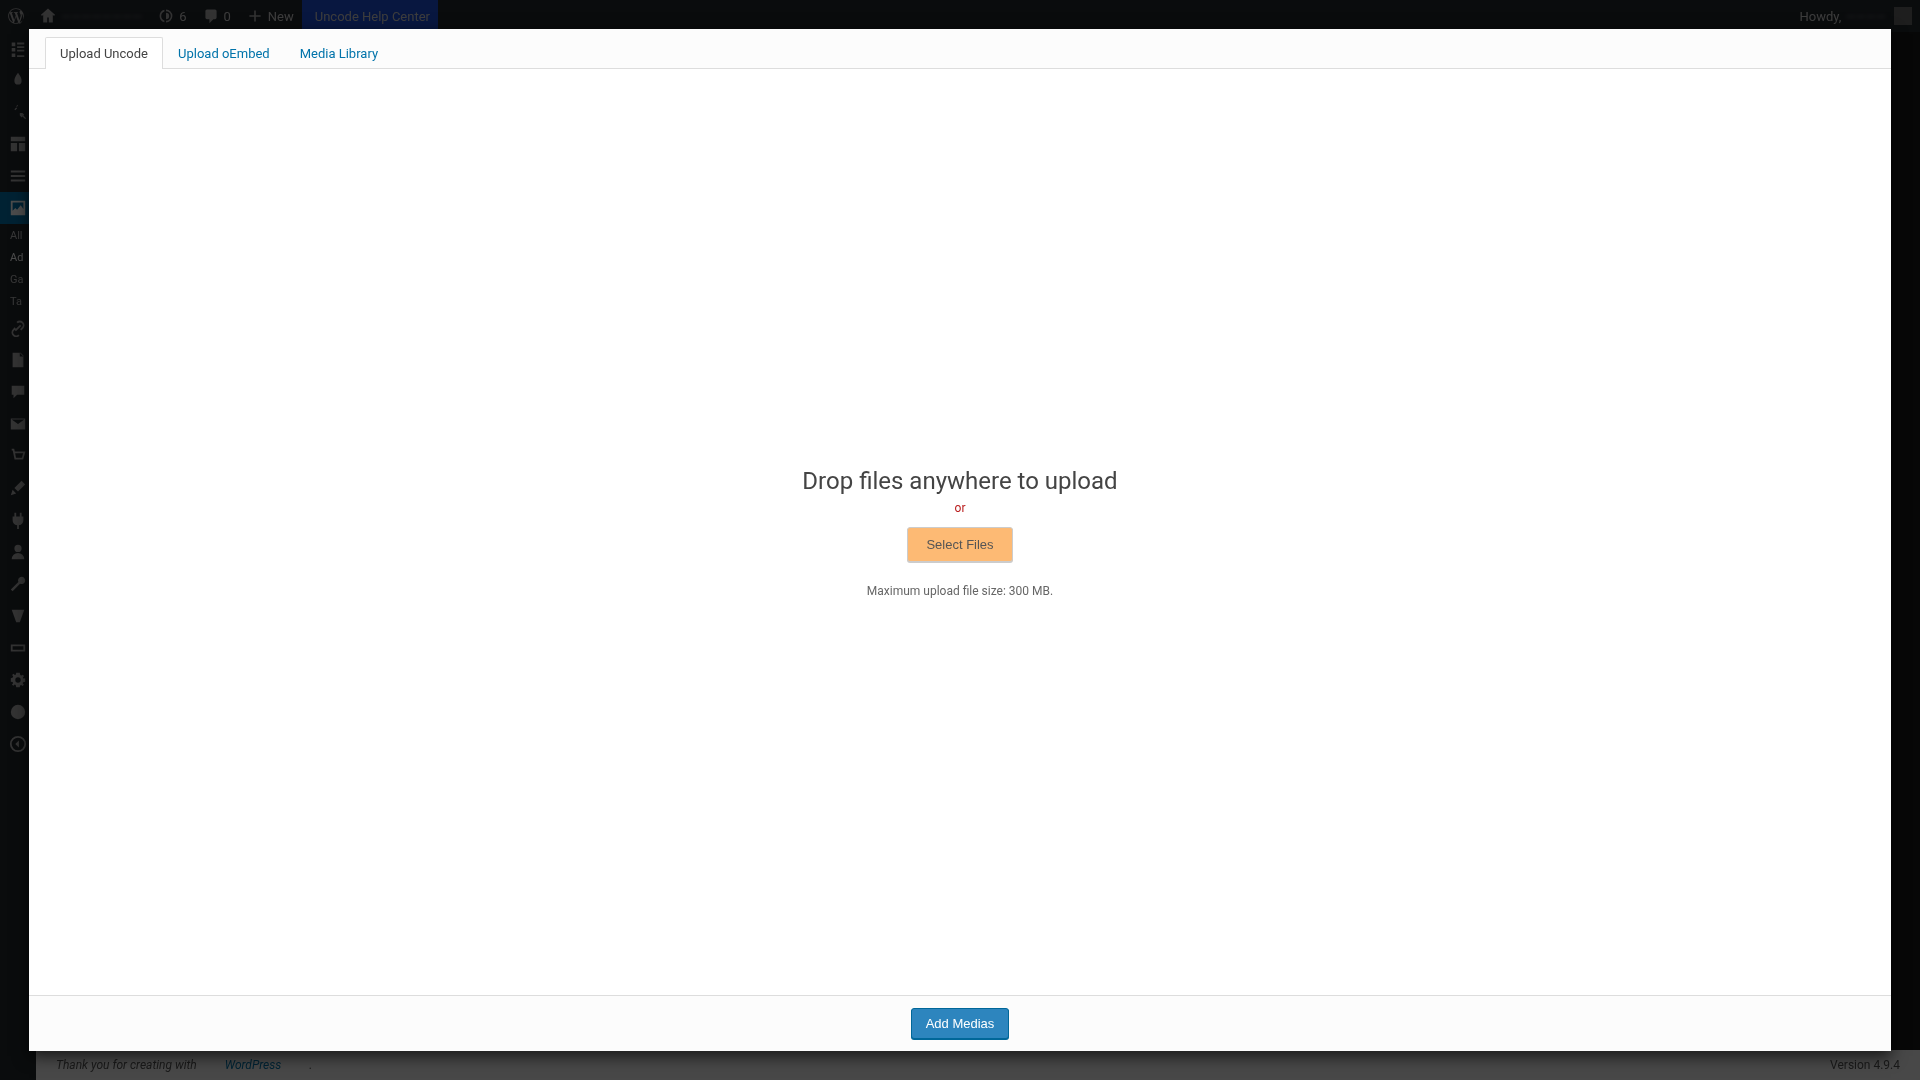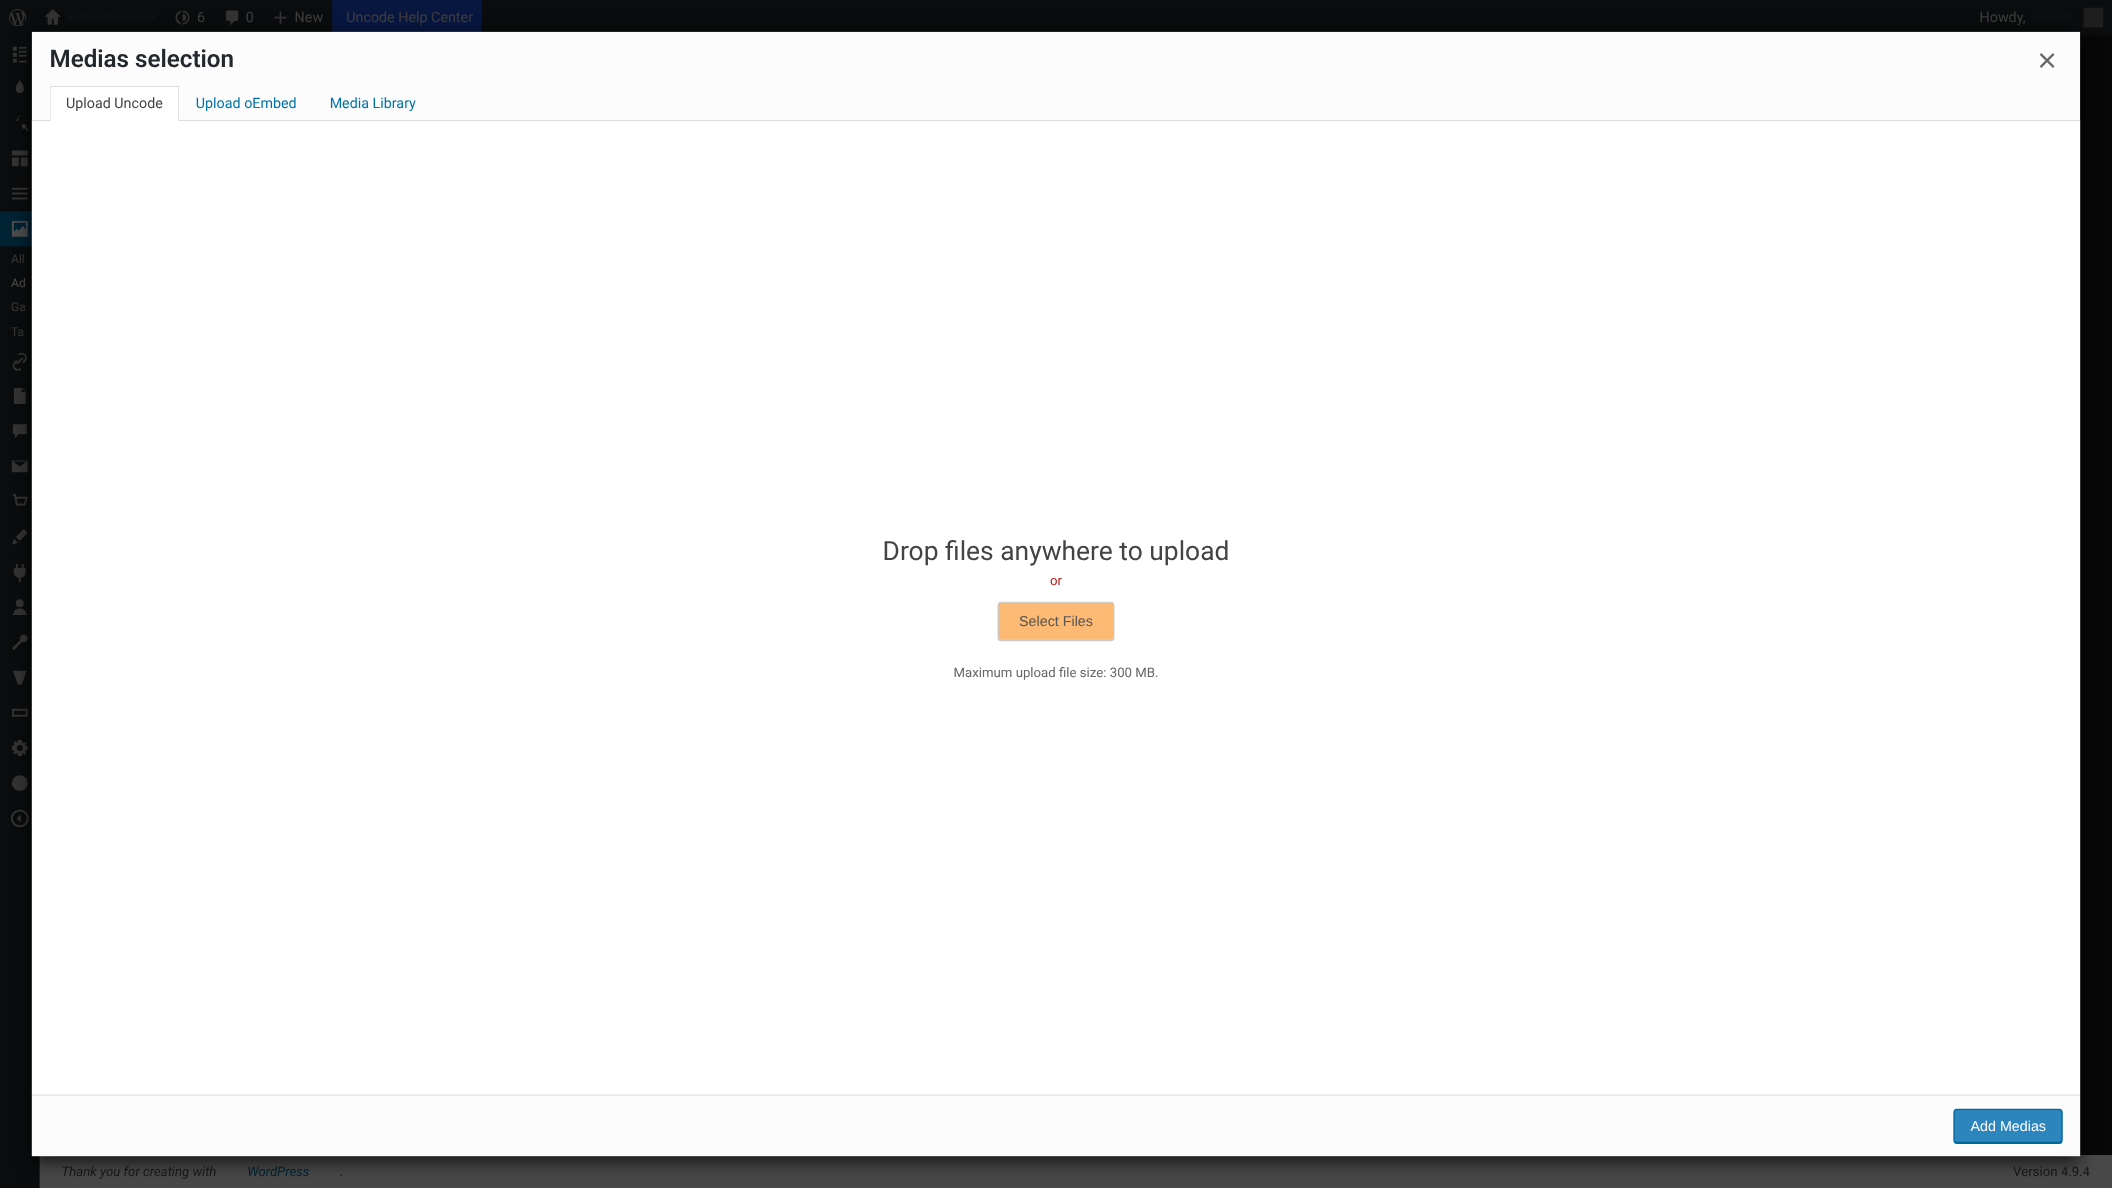--- a/index.html
+++ b/index.html
@@ -44,21 +44,21 @@
 .tab { padding: 8px 14px; font-size: 13px; color: #0073aa; cursor: pointer; border: 1px solid transparent; border-bottom: none; margin-bottom: -1px; }
 .tab.active { color: #444; border-color: #ddd; background: #fff; border-top-left-radius: 2px; border-top-right-radius: 2px; }
 
 .modal-body { flex: 1; display: flex; align-items: center; justify-content: center; background: #fff; }
 .uploader { text-align: center; }
 .uploader-title { font-size: 24px; color: #444; font-weight: 400; }
 .uploader-or { font-size: 12px; color: #b91c1c; margin-top: 6px; }
 .select-files-btn { margin-top: 12px; padding: 9px 18px; font-size: 13px; border: 1px solid #ccc; background: #fdba74; color: #555; border-radius: 3px; cursor: pointer; box-shadow: 0 1px 0 #ccc; }
 .uploader-hint { font-size: 12px; color: #666; margin-top: 22px; }
 
-.modal-footer { border-top: 1px solid #ddd; padding: 12px 16px; display: flex; justify-content: flex-end; background: #fcfcfc; }
+.modal-footer { border-top: 1px solid #ddd; padding: 12px 16px; display: flex; justify-content: center; background: #fcfcfc; }
 .btn-primary { background: #2d85be; border: 1px solid #006799; color: #fff; padding: 7px 14px; font-size: 13px; border-radius: 3px; cursor: pointer; box-shadow: 0 1px 0 #006799; }
 </style>
 </head>
 <body>
 
 <div class="adminbar">
   <div class="adminbar-left">
     <div class="adminbar-item">
       <svg viewBox="0 0 20 20">
           <path d="M10 .2C4.6.2.2 4.6.2 10s4.4 9.8 9.8 9.8 9.8-4.4 9.8-9.8S15.4.2 10 .2zM1.3 10c0-1.3.3-2.5.8-3.6l4.2 11.4C3.4 16.4 1.3 13.5 1.3 10zm8.7 8.7c-.9 0-1.7-.1-2.5-.4l2.6-7.6 2.7 7.4c0 .1 0 .1.1.1-.9.3-1.9.5-2.9.5zm1.2-12.8c.5 0 1-.1 1-.1.5 0 .4-.7-.1-.7 0 0-1.4.1-2.3.1-.8 0-2.2-.1-2.2-.1-.5 0-.5.7-.1.7 0 0 .4.1.9.1l1.3 3.6-1.9 5.6L4.7 5.9c.5 0 1-.1 1-.1.5 0 .4-.7-.1-.7 0 0-1.4.1-2.3.1h-.6c1.6-2.4 4.3-3.9 7.3-3.9 2.3 0 4.4.9 5.9 2.3h-.1c-.8 0-1.4.7-1.4 1.5 0 .7.4 1.3.8 2 .3.6.7 1.3.7 2.4 0 .7-.3 1.6-.7 2.8l-.9 2.9-3.1-9.3zm6.5 1.5c.8 1.4 1.2 2.9 1.2 4.6 0 3.6-2 6.8-4.9 8.4l2.7-7.7c.5-1.2.7-2.2.7-3.1 0-.8-.1-1.5-.3-2.2l.6.1z"></path>
@@ -210,28 +210,20 @@
 <div class="footer">
   <span>Thank you for creating with </span>
   <a href="#">WordPress</a>
     <span>.</span>
   <span class="version">Version 4.9.4</span>
 </div>
 
 <div class="overlay"></div>
 
 <div class="modal">
-  <div class="modal-header">
-    <div class="modal-title">Medias selection</div>
-    <div class="modal-close">
-      <svg width="14" height="14" viewBox="0 0 14 14">
-          <path d="M1 1l12 12M13 1L1 13" stroke="#666" stroke-width="2"></path>
-        </svg>
-    </div>
-  </div>
   <div class="tabs">
     <div class="tab active">Upload Uncode</div>
     <div class="tab">Upload oEmbed</div>
     <div class="tab">Media Library</div>
   </div>
   <div class="modal-body">
     <div class="uploader">
       <div class="uploader-title">Drop files anywhere to upload</div>
       <div class="uploader-or">or</div>
       <button class="select-files-btn">Select Files</button>

